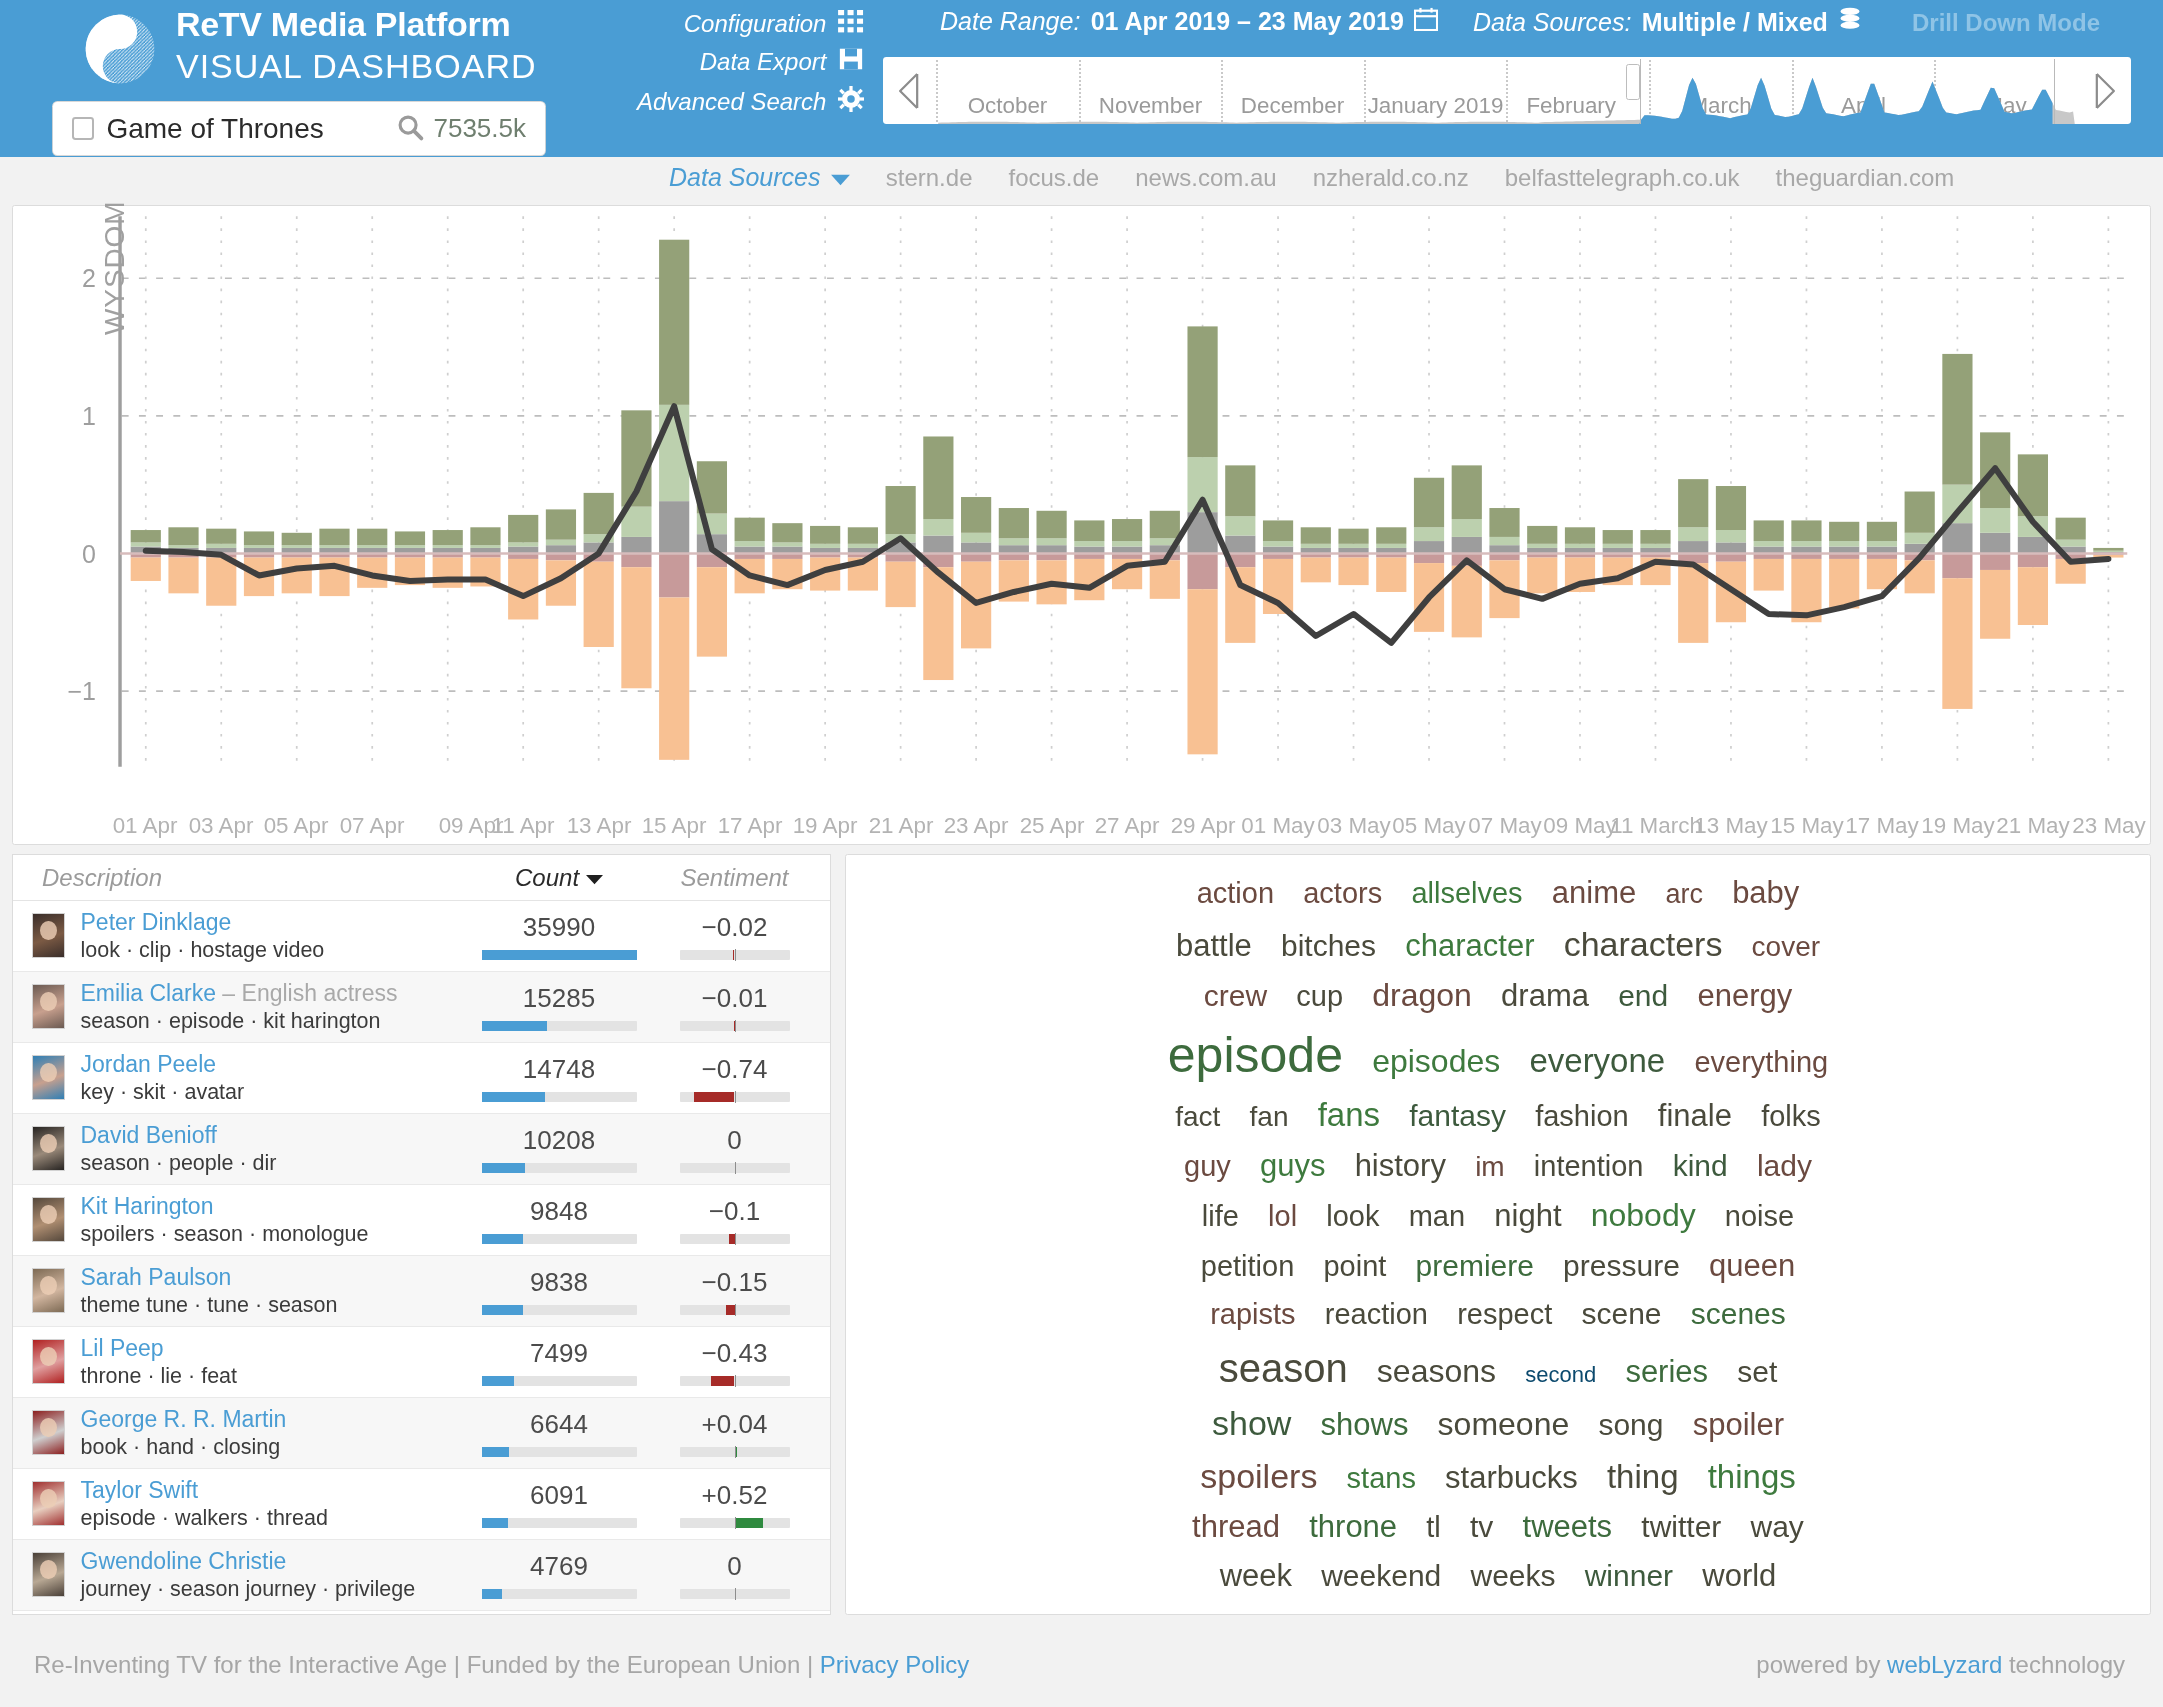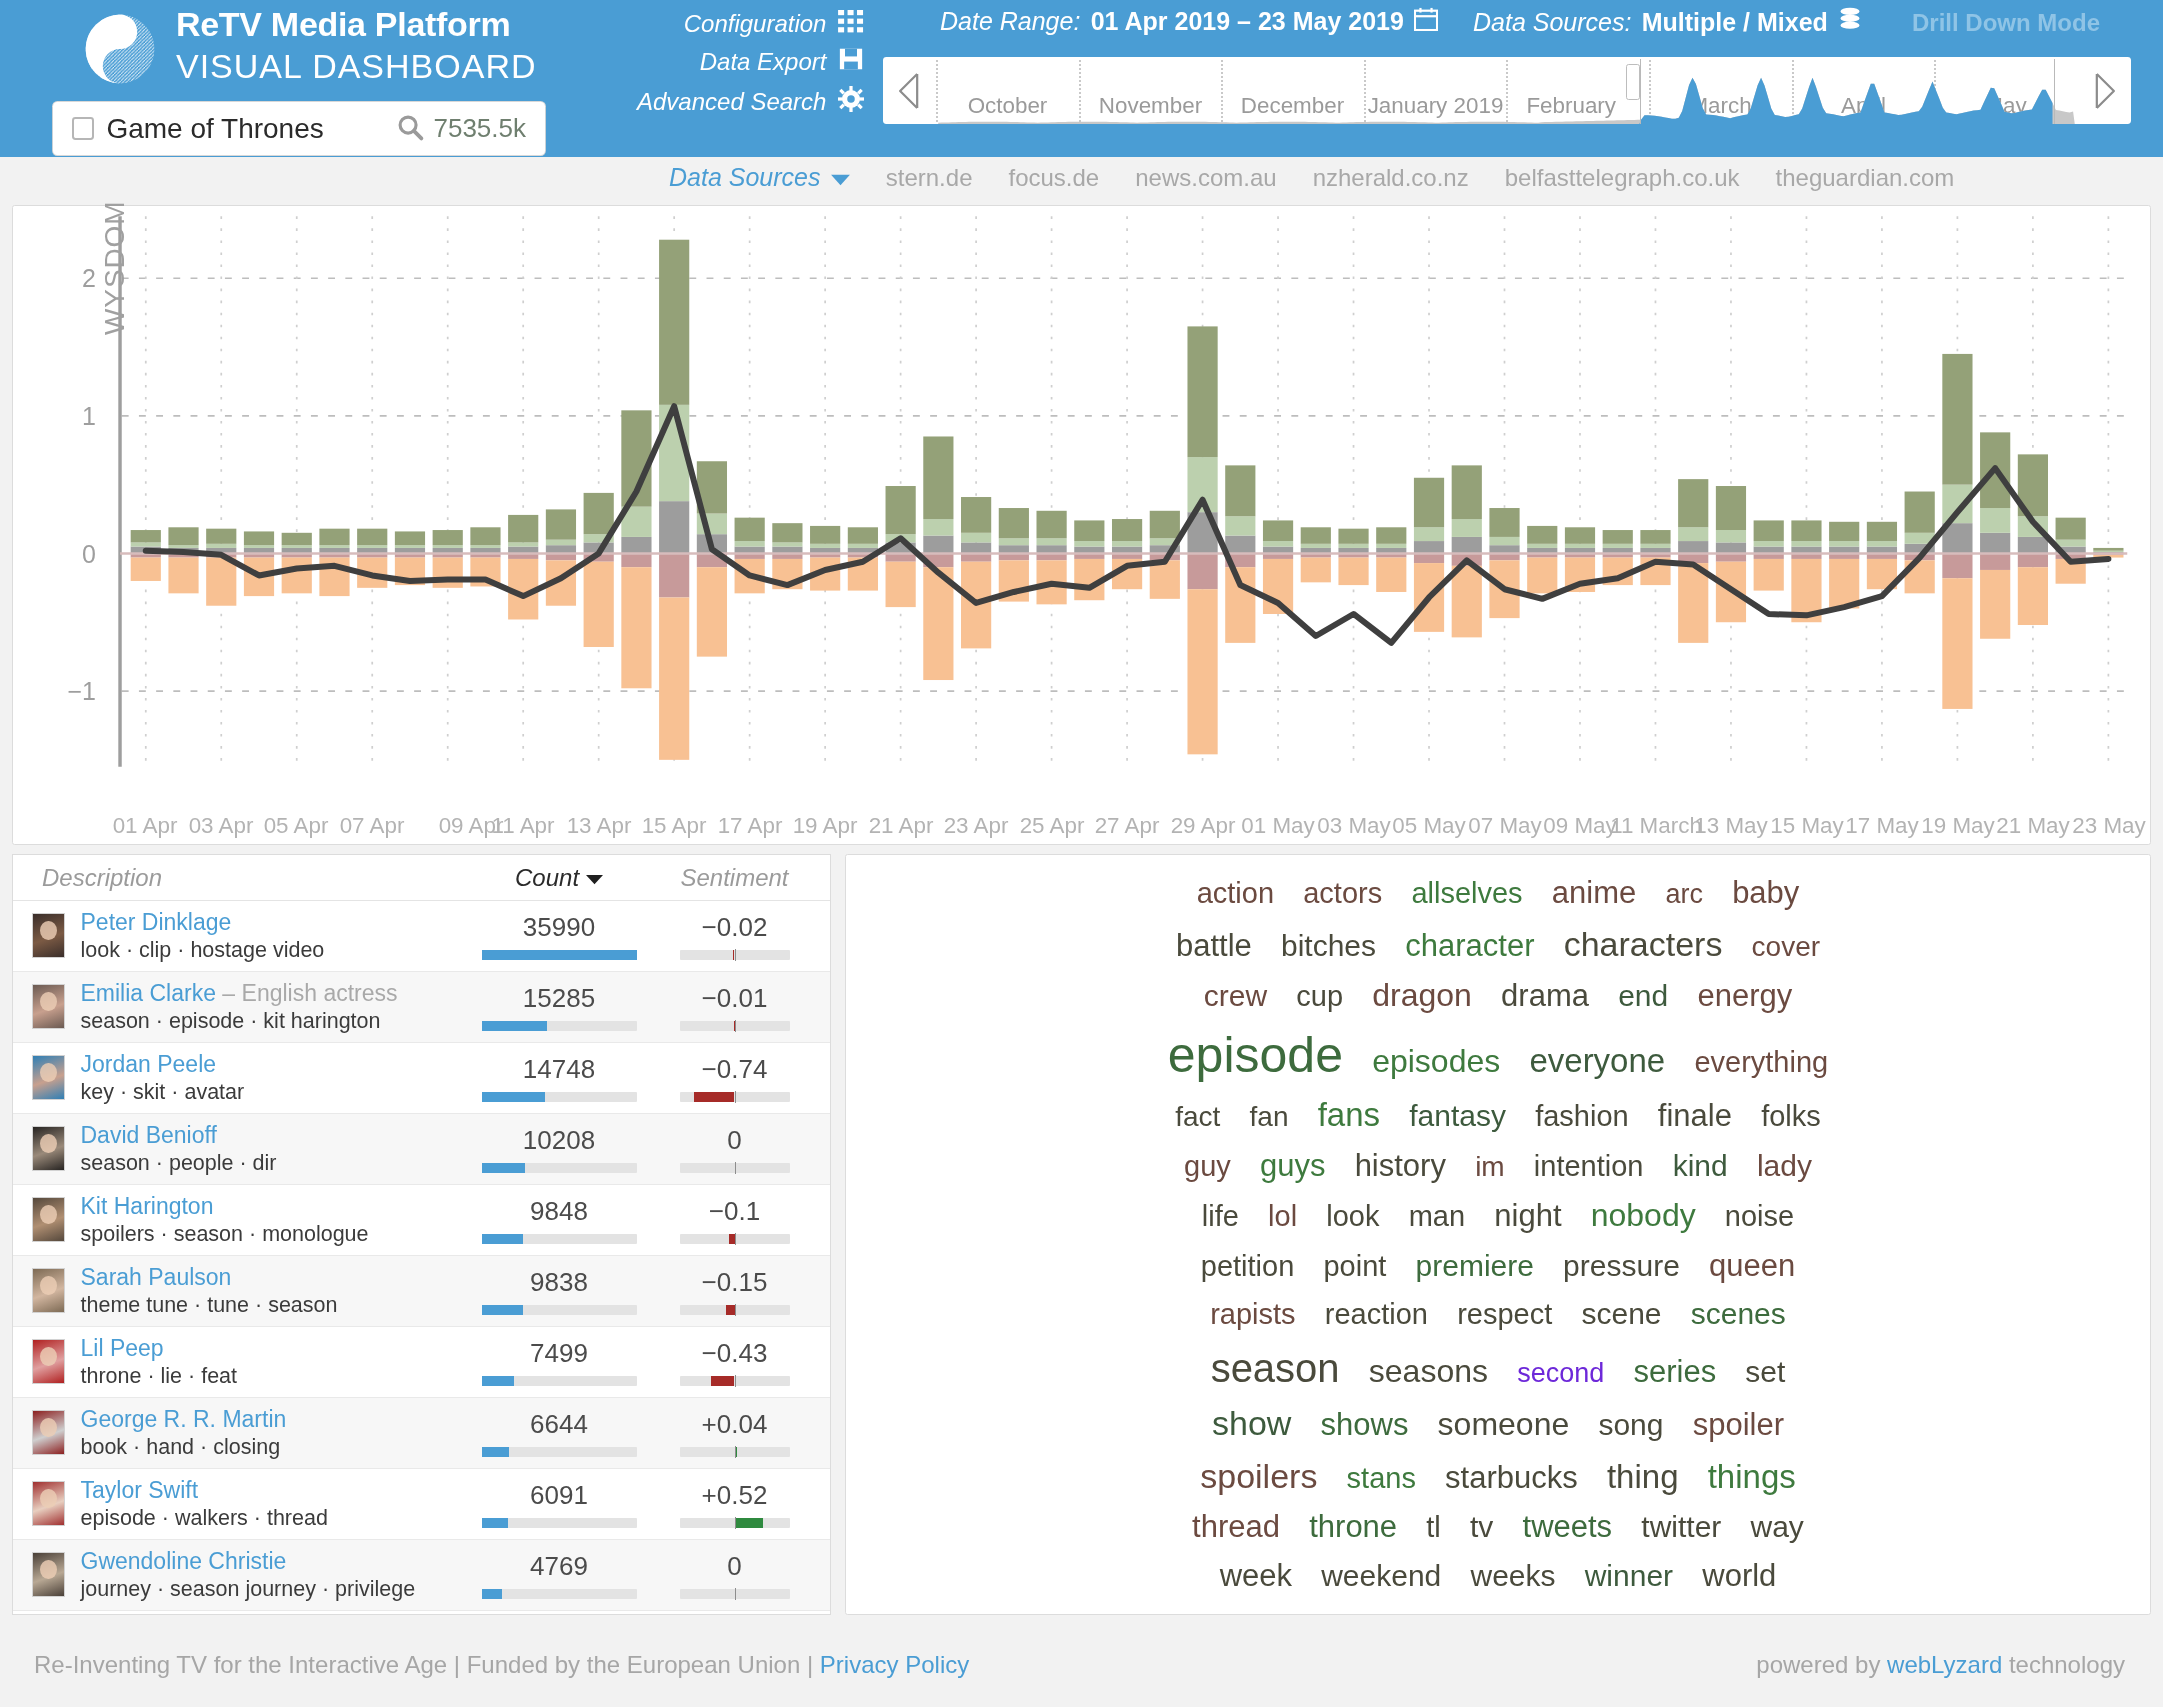--- a/index.html
+++ b/index.html
@@ -1051,21 +1051,21 @@
       <div class="cloud-row">
         <span class="cw" style="font-size: 29px; color: rgb(107, 74, 64);">rapists</span>
         <span class="cw" style="font-size: 29px; color: rgb(74, 74, 60);">reaction</span>
         <span class="cw" style="font-size: 29px; color: rgb(74, 74, 60);">respect</span>
         <span class="cw" style="font-size: 30px; color: rgb(74, 74, 60);">scene</span>
         <span class="cw" style="font-size: 30px; color: rgb(61, 107, 61);">scenes</span>
       </div>
       <div class="cloud-row">
         <span class="cw" style="font-size: 40px; color: rgb(74, 74, 60);">season</span>
         <span class="cw" style="font-size: 32px; color: rgb(74, 74, 60);">seasons</span>
-        <span class="cw" style="font-size: 27px; color: #6d28d9;">second</span>
+        <span class="cw" style="font-size: 22px; color: #0c4a6e;">second</span>
         <span class="cw" style="font-size: 31px; color: rgb(61, 107, 61);">series</span>
         <span class="cw" style="font-size: 30px; color: rgb(74, 74, 60);">set</span>
       </div>
       <div class="cloud-row">
         <span class="cw" style="font-size: 34px; color: rgb(61, 90, 61);">show</span>
         <span class="cw" style="font-size: 31px; color: rgb(61, 107, 61);">shows</span>
         <span class="cw" style="font-size: 32px; color: rgb(74, 74, 60);">someone</span>
         <span class="cw" style="font-size: 30px; color: rgb(74, 74, 60);">song</span>
         <span class="cw" style="font-size: 31px; color: rgb(107, 74, 64);">spoiler</span>
       </div>

